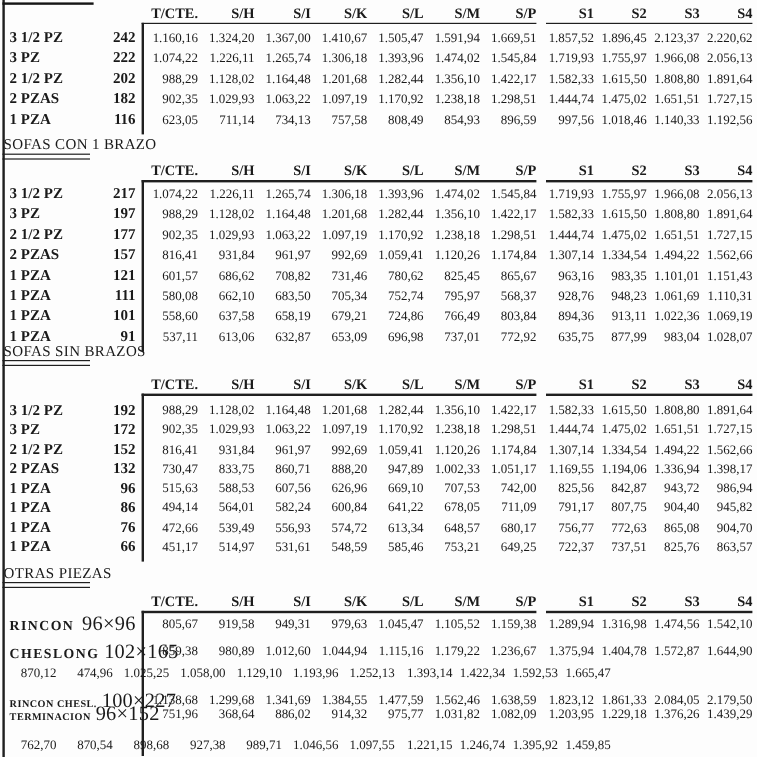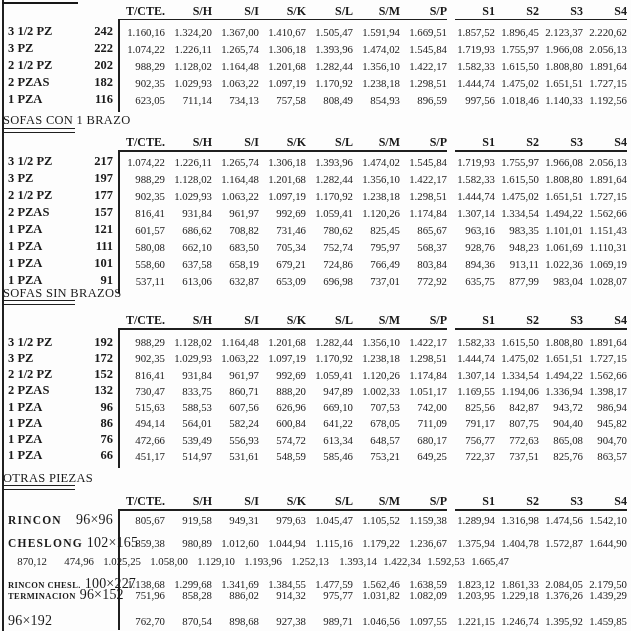--- a/index.html
+++ b/index.html
@@ -17,21 +17,21 @@
   .hrow .c-label{font-size:12px;}
   .hline{position:absolute;height:1.6px;background:#1f1f1f;}
   .vdiv{position:absolute;left:118px;width:1.6px;background:#1f1f1f;}
   .drow{position:absolute;left:0;display:flex;align-items:center;}
   .c-label{width:118px;display:flex;justify-content:space-between;align-items:baseline;
            padding:0 5px 0 8px;box-sizing:border-box;font-weight:bold;font-size:12.5px;
            white-space:nowrap;}
   .c-label.rt{justify-content:space-between;gap:4px;}
   .nm{letter-spacing:1.2px;font-size:11.5px;}
   .nm.small{font-size:8.5px;letter-spacing:0.4px;}
-  .sz{font-weight:normal;font-size:14px;letter-spacing:0.2px;}
+  .sz{font-weight:normal;font-size:17px;letter-spacing:0.2px;}
   .c-val{width:47px;text-align:right;font-size:10.8px;font-weight:normal;white-space:nowrap;}
   .c-val.g2{width:44px;}
   .c-gap{width:4px;}
 </style>
 </head>
 <body>
 
 <div id="page">
   <div class="leftborder"></div>
   <div class="topbar"></div>
@@ -566,36 +566,33 @@
           <div class="c-val g2">1.861,33</div>
           <div class="c-val g2">2.084,05</div>
           <div class="c-val g2">2.179,50</div>
         </div>
         <div class="drow" style="top: 586px; height: 18px;">
           <div class="c-label rt">
             <span class="nm small">TERMINACION</span>
             <span class="sz">96×152</span>
           </div>
           <div class="c-val">751,96</div>
-          <div class="c-val">858,28</div>
+          <div class="c-val">368,64</div>
           <div class="c-val">886,02</div>
           <div class="c-val">914,32</div>
           <div class="c-val">975,77</div>
           <div class="c-val">1.031,82</div>
           <div class="c-val">1.082,09</div>
           <div class="c-gap"></div>
           <div class="c-val g2">1.203,95</div>
           <div class="c-val g2">1.229,18</div>
           <div class="c-val g2">1.376,26</div>
           <div class="c-val g2">1.439,29</div>
         </div>
         <div class="drow" style="top: 612px; height: 18px;">
-          <div class="c-label rt">
-            <span class="sz">96×192</span>
-          </div>
           <div class="c-val">762,70</div>
           <div class="c-val">870,54</div>
           <div class="c-val">898,68</div>
           <div class="c-val">927,38</div>
           <div class="c-val">989,71</div>
           <div class="c-val">1.046,56</div>
           <div class="c-val">1.097,55</div>
           <div class="c-gap"></div>
           <div class="c-val g2">1.221,15</div>
           <div class="c-val g2">1.246,74</div>

